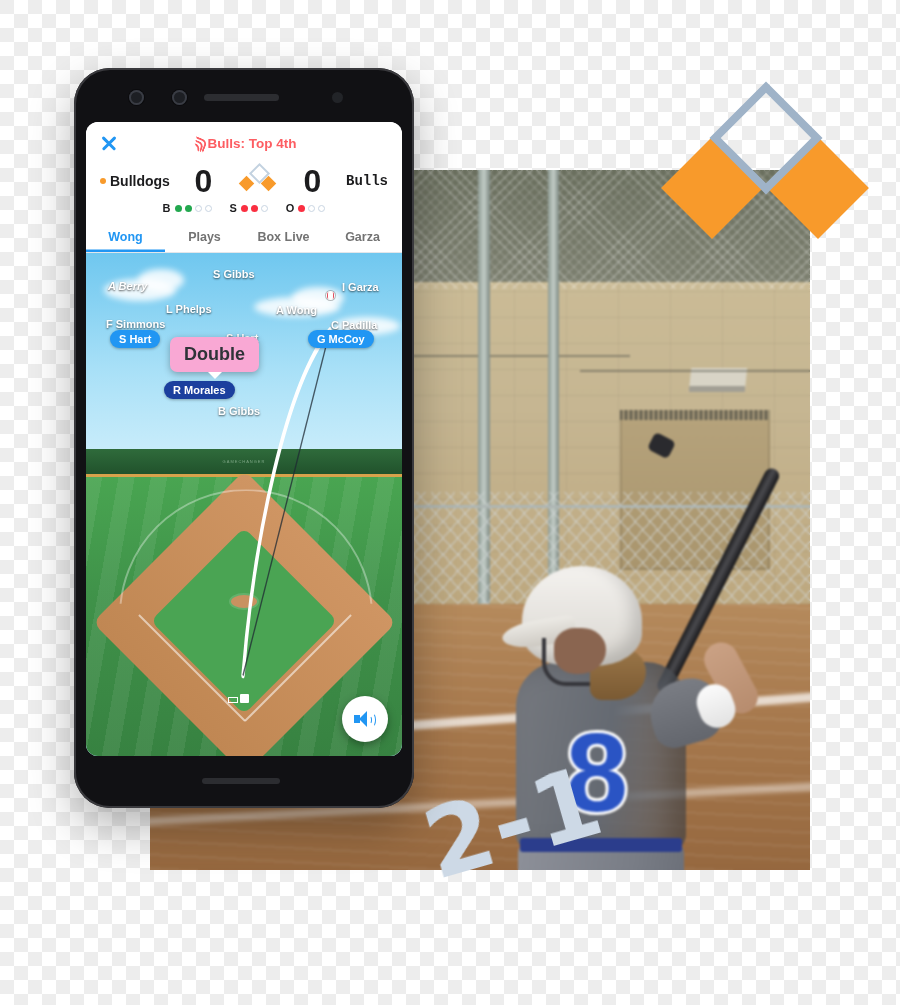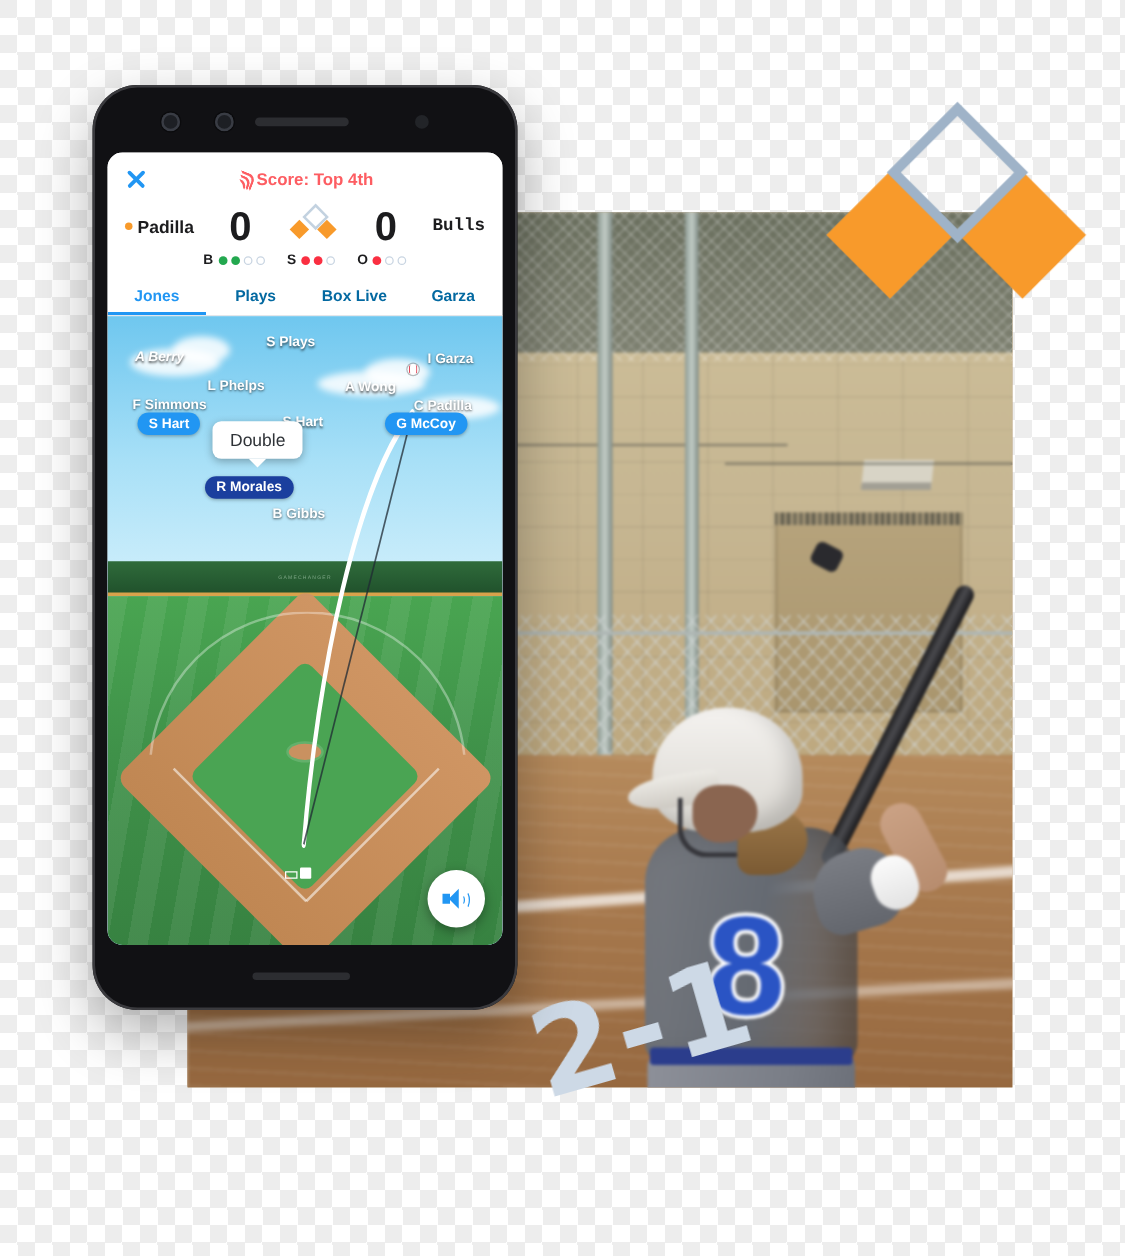--- a/index.html
+++ b/index.html
@@ -151,21 +151,21 @@
 
   .counts{display:flex;justify-content:center;gap:18px;padding:2px 0 7px;}
   .cg{display:flex;align-items:center;gap:3px;}
   .cg .lbl{font-size:11px;font-weight:700;color:#1c1c1e;margin-right:1px;}
   .pip{width:7px;height:7px;border-radius:50%;box-sizing:border-box;}
   .pip.off{border:1.4px solid #c9d5e2;background:#fff;}
   .pip.green{background:#23a84f;} .pip.red{background:#fa2f41;}
 
   .tabs{display:flex;border-bottom:1px solid #e3e6ea;background:#fff;flex:none;}
   .tab{flex:1;text-align:center;padding:9px 0 8px;font-size:12.5px;font-weight:700;
-    color:#0369a1;cursor:pointer;}
+    color:#737373;cursor:pointer;}
   .tab.active{color:#2196f3;box-shadow:inset 0 -2.5px 0 #2196f3;}
 
   
   .field{position:relative;flex:1;overflow:hidden;background:#8fd3f4;}
   .sky{position:absolute;left:0;top:0;right:0;height:42%;
     background:linear-gradient(#6fc7ef,#a8e0f7 55%,#cdeefb);}
   .cloud{position:absolute;background:rgba(255,255,255,.85);border-radius:50%;filter:blur(3px);}
   .wall{position:absolute;left:0;top:39%;right:0;height:5.6%;
     background:linear-gradient(#2f6b3b,#1f4f2a);}
   .wall-txt{position:absolute;left:0;right:0;top:34%;text-align:center;
@@ -195,22 +195,22 @@
     border:1.4px solid #fff;}
   .traj{position:absolute;left:0;top:0;width:100%;height:100%;}
 
   .plabel{position:absolute;color:#fff;font-size:11px;font-weight:700;
     text-shadow:0 1px 2px rgba(0,0,0,.65);white-space:nowrap;}
   .pill{position:absolute;padding:3px 9px;border-radius:11px;color:#fff;
     font-size:11px;font-weight:700;white-space:nowrap;
     box-shadow:0 1px 3px rgba(0,0,0,.3);}
   .pill.light{background:#2196f3;}
   .pill.dark{background:#1b3f9e;}
-  .tooltip{position:absolute;background:#ffffff;border-radius:7px;padding:7px 14px;
-    font-size:14px;font-weight:400;color:#2f3338;box-shadow:0 2px 7px rgba(0,0,0,.3);
+  .tooltip{position:absolute;background:#f9a8d4;border-radius:7px;padding:7px 14px;
+    font-size:18px;font-weight:700;color:#2f3338;box-shadow:0 2px 7px rgba(0,0,0,.3);
     white-space:nowrap;}
   .tooltip:after{content:"";position:absolute;left:50%;bottom:-7px;margin-left:-7px;
     border:7px solid transparent;border-top-color:#fff;border-bottom:0;}
   .ball{position:absolute;width:9px;height:9px;border-radius:50%;background:#fff;
     box-shadow:0 0 0 1px rgba(0,0,0,.25);}
   .ball:before,.ball:after{content:"";position:absolute;top:1px;width:2px;height:7px;
     border-left:1.2px solid #e0495a;border-radius:50%;}
   .ball:before{left:1px;} .ball:after{right:1px;transform:scaleX(-1);}
 
   .fab{position:absolute;right:14px;bottom:14px;width:46px;height:46px;border-radius:50%;
@@ -284,26 +284,26 @@
       <div class="sensor"></div>
     </div>
     <div class="phone-bottom-bar"></div>
 
     <div class="screen">
 
       <div class="sc-head">
         <div class="head-row">
           <div class="close-x"></div>
           <div class="live-wrap">
-            <span class="live-ic"><i></i><i></i><i></i></span><span>Score: Top 4th</span>
+            <span class="live-ic"><i></i><i></i><i></i></span><span>Bulls: Top 4th</span>
           </div>
         </div>
 
         <div class="score-row">
-          <div class="team away"><span class="dot"></span><span>Padilla</span></div>
+          <div class="team away"><span class="dot"></span><span>Bulldogs</span></div>
           <div class="runs">0</div>
           <div class="bases">
             <div class="base empty b2"></div>
             <div class="base full b3"></div>
             <div class="base full b1"></div>
           </div>
           <div class="runs">0</div>
           <div class="team home"><span>Bulls</span></div>
         </div>
 
@@ -324,21 +324,21 @@
           <div class="cg">
             <span class="lbl">O</span>
             <span class="pip red"></span>
             <span class="pip off"></span>
             <span class="pip off"></span>
           </div>
         </div>
       </div>
 
       <div class="tabs">
-        <div class="tab active">Jones</div>
+        <div class="tab active">Wong</div>
         <div class="tab">Plays</div>
         <div class="tab">Box Live</div>
         <div class="tab">Garza</div>
       </div>
 
       <div class="field">
         <div class="sky"></div>
         <div class="cloud" style="left:18px;top:26px;width:72px;height:22px;"></div>
         <div class="cloud" style="left:52px;top:16px;width:46px;height:22px;"></div>
         <div class="cloud" style="left:168px;top:44px;width:86px;height:20px;"></div>
@@ -359,21 +359,21 @@
         <div class="mound"></div>
         <div class="plate"></div>
         <div class="box-l"></div>
 
         <svg class="traj" viewBox="0 0 316 300" preserveAspectRatio="none">
           <path d="M157,252 C168,170 200,78 244,46" fill="none" stroke="#ffffff" stroke-width="3.4" stroke-linecap="round"></path>
           <path d="M157,252 L244,46" fill="none" stroke="#1f2a33" stroke-width="1.3" opacity=".75"></path>
         </svg>
         <div class="ball" style="left:240px;top:38px;"></div>
 
-        <div class="plabel" style="left:127px;top:15px;">S Plays</div>
+        <div class="plabel" style="left:127px;top:15px;">S Gibbs</div>
         <div class="plabel" style="left:22px;top:27px;font-style:italic;">A Berry</div>
         <div class="plabel" style="left:256px;top:28px;">I Garza</div>
         <div class="plabel" style="left:80px;top:50px;">L Phelps</div>
         <div class="plabel" style="left:190px;top:51px;">A Wong</div>
         <div class="plabel" style="left:20px;top:65px;">F Simmons</div>
         <div class="plabel" style="left:245px;top:66px;">C Padilla</div>
         <div class="plabel" style="left:140px;top:79px;">S Hart</div>
         <div class="plabel" style="left:132px;top:152px;">B Gibbs</div>
 
         <div class="pill light" style="left:24px;top:77px;">S Hart</div>

